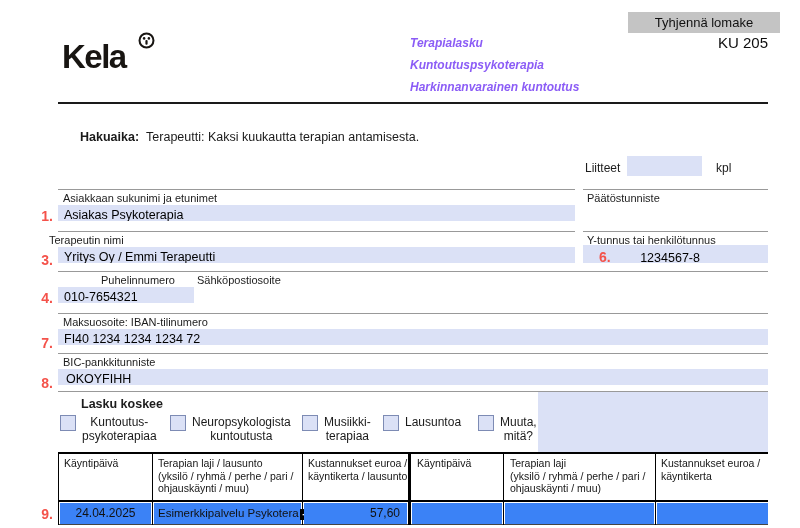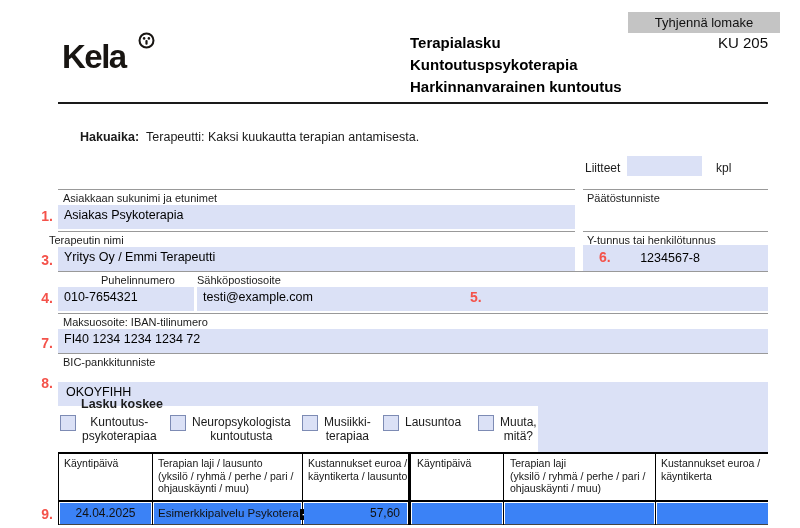--- a/index.html
+++ b/index.html
@@ -4,28 +4,28 @@
 <style>
   html,body{margin:0;padding:0;background:#fff;}
   .page{position:relative;width:800px;height:528px;background:#ffffff;overflow:hidden;
         font-family:"Liberation Sans","DejaVu Sans",sans-serif;color:#111;}
   .abs{position:absolute;}
   .clear-btn{position:absolute;left:628px;top:12px;width:152px;height:21px;background:#c4c4c4;
              border:none;font-family:inherit;font-size:13px;color:#111;text-align:center;line-height:21px;padding:0;cursor:pointer;}
   .logo{position:absolute;left:62px;top:38px;}
   .logo-text{font-size:33px;font-weight:bold;letter-spacing:-1.5px;color:#181512;}
   .logo-mark{position:absolute;left:76px;top:-6px;}
-  .title{position:absolute;left:410px;top:32px;font-size:15px;font-weight:bold;line-height:22px;color:#000000;}
+  .title{position:absolute;left:410px;top:32px;font-size:12px;font-weight:bold;line-height:22px;color:#8b5cf6;font-style:italic;}
   .ku{position:absolute;left:658px;top:34px;width:110px;text-align:right;font-size:15px;color:#0d0d0d;}
   .hline{position:absolute;background:#999;height:1px;}
   .hline.thick{background:#1a1a1a;}
   .hakuaika{position:absolute;left:62px;top:130px;font-size:12.5px;color:#1a1a1a;}
   .b{font-weight:bold;margin-right:7px;padding-left:18px;}
   .lbl{position:absolute;font-size:11px;color:#1c1c1c;white-space:nowrap;}
-  .fld{position:absolute;height:24px;background:#dbe1f6;font-size:12.5px;line-height:21px;color:#000;
+  .fld{position:absolute;height:16px;background:#dbe1f6;font-size:12.5px;line-height:21px;color:#000;
        padding-left:6px;box-sizing:border-box;white-space:nowrap;overflow:hidden;}
   .num{position:absolute;width:22px;text-align:right;font-size:14px;font-weight:bold;color:#f4524a;}
   .innum{font-size:14px;font-weight:bold;color:#f4524a;}
   .cb{position:absolute;width:16px;height:16px;background:#dbe1f6;border:1px solid #7d8bb4;box-sizing:border-box;}
   .cblbl{position:absolute;font-size:12px;line-height:13.5px;color:#1a1a1a;text-align:center;}
   .vline{position:absolute;background:#000;}
   .th{position:absolute;font-size:10.5px;line-height:12.5px;color:#151515;}
   .cell{position:absolute;top:503px;height:21px;background:#3b82f6;font-size:12px;line-height:21px;
         box-sizing:border-box;white-space:nowrap;}
   .plus-icon{display:inline-block;width:11px;height:11px;background:#000;color:#fff;font-size:10px;
@@ -89,32 +89,28 @@
   <div class="fld" style="left:58px;top:247px;width:517px;">Yritys Oy / Emmi Terapeutti</div>
   <div class="fld" style="left:583px;top:247px;width:185px;padding-left:0;">
     <span class="innum" style="margin-left:16px;">6.</span>
     <span style="margin-left:26px;">1234567-8</span>
   </div>
 
   <span class="lbl" style="left:63px;top:274px;padding-left:38px;">Puhelinnumero</span>
   <span class="lbl" style="left:197px;top:274px;">Sähköpostiosoite</span>
   <span class="num" style="left:31px;top:290px;">4.</span>
   <div class="fld" style="left:58px;top:287px;width:136px;">010-7654321</div>
-  <div class="fld" style="left:197px;top:287px;width:571px;">
-    <span>testi@example.com</span>
-    <span class="innum" style="position:absolute;left:273px;top:0;">5.</span>
-  </div>
 
   <span class="lbl" style="left:63px;top:316px;">Maksuosoite: IBAN-tilinumero</span>
   <span class="num" style="left:31px;top:335px;">7.</span>
   <div class="fld" style="left:58px;top:329px;width:710px;">FI40 1234 1234 1234 72</div>
 
   <span class="lbl" style="left:63px;top:356px;">BIC-pankkitunniste</span>
   <span class="num" style="left:31px;top:375px;">8.</span>
-  <div class="fld" style="left:58px;top:382px;width:710px;padding-left:8px;">OKOYFIHH</div>
+  <div class="fld" style="left:58px;top:369px;width:710px;padding-left:8px;">OKOYFIHH</div>
 
   <span class="lbl b" style="left:63px;top:397px;font-size:12.5px;font-weight:bold;">Lasku koskee</span>
   <div class="abs" style="left:538px;top:392px;width:230px;height:60px;background:#dbe1f6;"></div>
 
   <div class="cb" style="left:60px;top:415px;"></div>
   <div class="cblbl" style="left:82px;top:416px;">
     <div>Kuntoutus-</div>
     <div>psykoterapiaa</div>
   </div>
 

